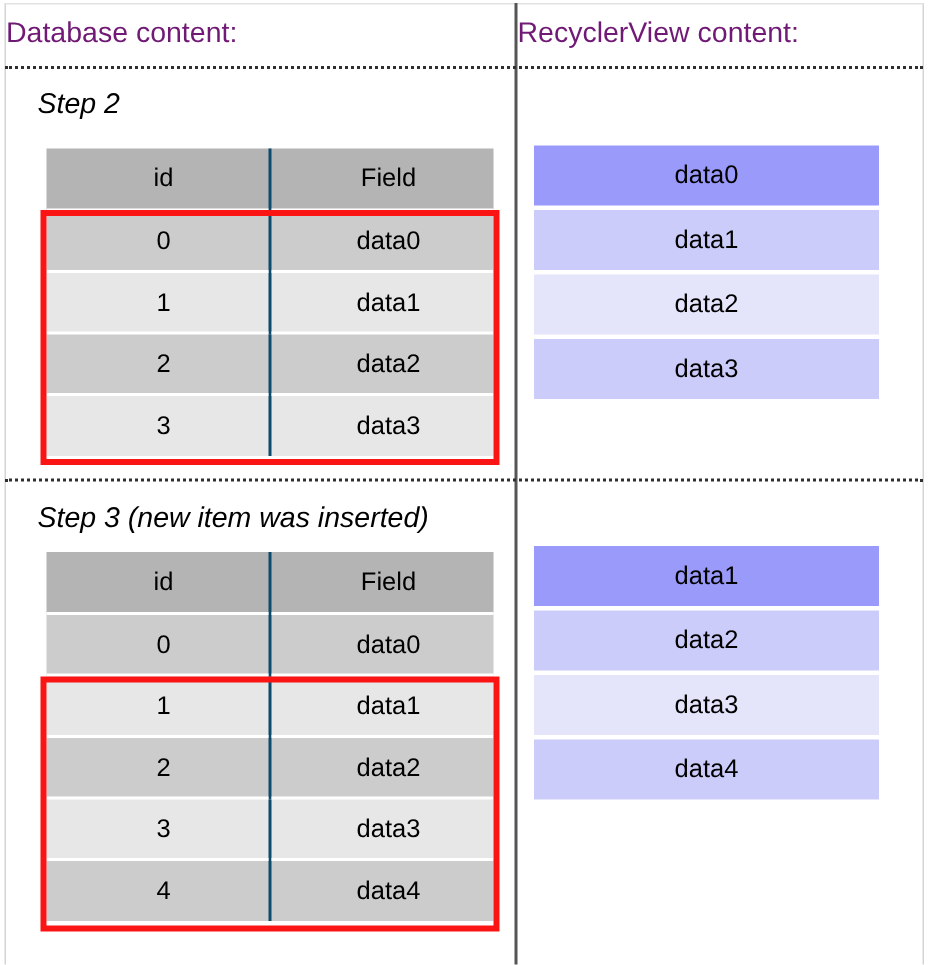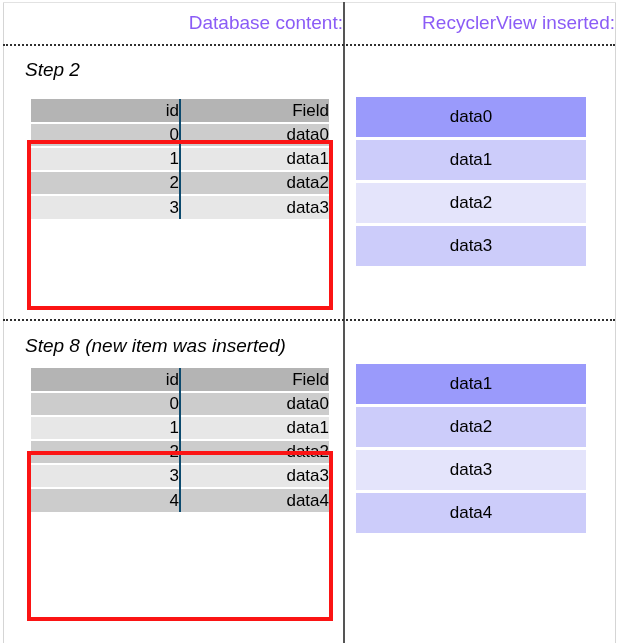--- a/index.html
+++ b/index.html
@@ -63,22 +63,22 @@
   }
   .dotted-sep.s1 { top: 44px; }
   .dotted-sep.s2 { top: 319px; }
 
   
   .col-header {
     position: absolute;
     top: 11px;
     font-size: 19px;
     line-height: 24px;
-    text-align: right;
-    color: #8b5cf6;
+    text-align: left;
+    color: #701a75;
     white-space: nowrap;
   }
   .col-header.left  { left: 4px;   width: 339px; }
   .col-header.right { left: 345px; width: 270px; }
 
   
   .step-caption {
     position: absolute;
     left: 25px;
     font-style: italic;
@@ -97,25 +97,25 @@
     width: 298px;
     border-collapse: collapse;
     table-layout: fixed;
     background: #ffffff;
   }
   .db-table.t1 { top: 99px; }
   .db-table.t2 { top: 368px; }
 
   .db-table td,
   .db-table th {
-    height: 24px;
+    height: 41px;
     padding: 0 0 0 8px;
     font-size: 17px;
     font-weight: normal;
-    text-align: right;
+    text-align: center;
     vertical-align: middle;
     border: 0;
     box-sizing: border-box;
     color: #000;
   }
   .db-table col.c-id    { width: 149px; }
   .db-table col.c-field { width: 149px; }
 
   .db-table th { background: #b4b4b4; }
   .db-table tr.row-dark  td { background: #cccccc; }
@@ -180,21 +180,21 @@
   <div class="frame-left"></div>
   <div class="frame-right"></div>
   <div class="frame-top"></div>
 
   <div class="col-divider"></div>
 
   <div class="dotted-sep s1"></div>
   <div class="dotted-sep s2"></div>
 
   <div class="col-header left">Database content:</div>
-  <div class="col-header right">RecyclerView inserted:</div>
+  <div class="col-header right">RecyclerView content:</div>
 
   <div class="step-caption step1">Step 2</div>
 
   <table class="db-table t1">
     <colgroup>
         <col class="c-id">
         <col class="c-field">
       </colgroup>
     <thead>
       <tr>
@@ -224,21 +224,21 @@
 
   <div class="red-box b1"></div>
 
   <div class="rv-list l1">
     <div class="rv-item" style="background: rgb(154, 154, 251);">data0</div>
     <div class="rv-item" style="background: rgb(204, 204, 250);">data1</div>
     <div class="rv-item" style="background: rgb(228, 228, 251);">data2</div>
     <div class="rv-item" style="background: rgb(204, 204, 250);">data3</div>
   </div>
 
-  <div class="step-caption step2">Step 8 (new item was inserted)</div>
+  <div class="step-caption step2">Step 3 (new item was inserted)</div>
 
   <table class="db-table t2">
     <colgroup>
         <col class="c-id">
         <col class="c-field">
       </colgroup>
     <thead>
       <tr>
         <th>id</th>
         <th class="sep-left">Field</th>

